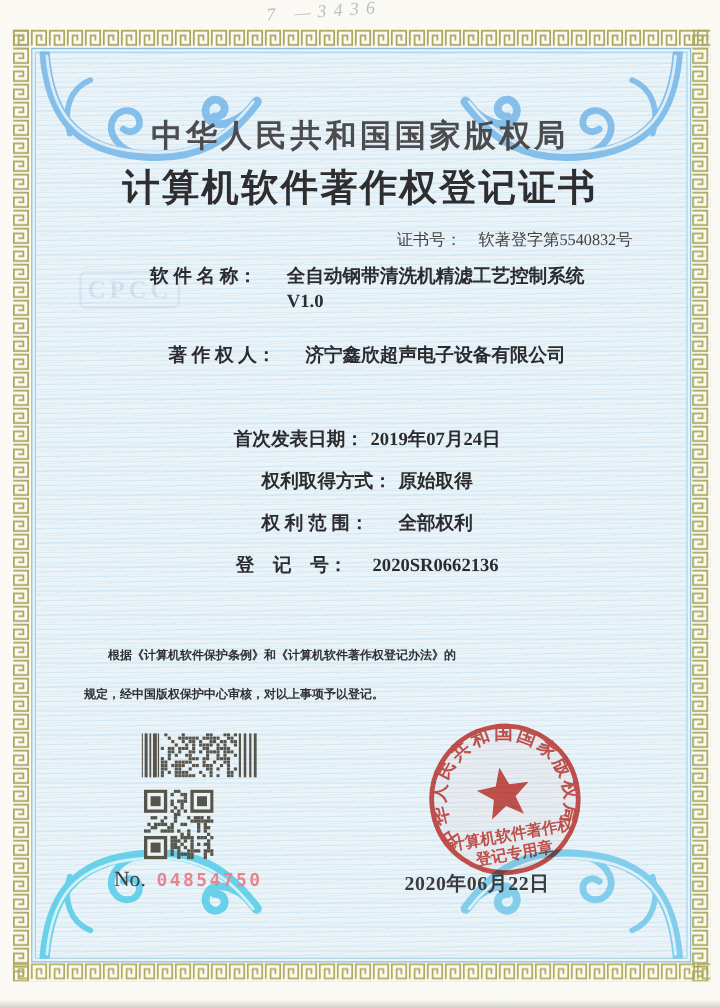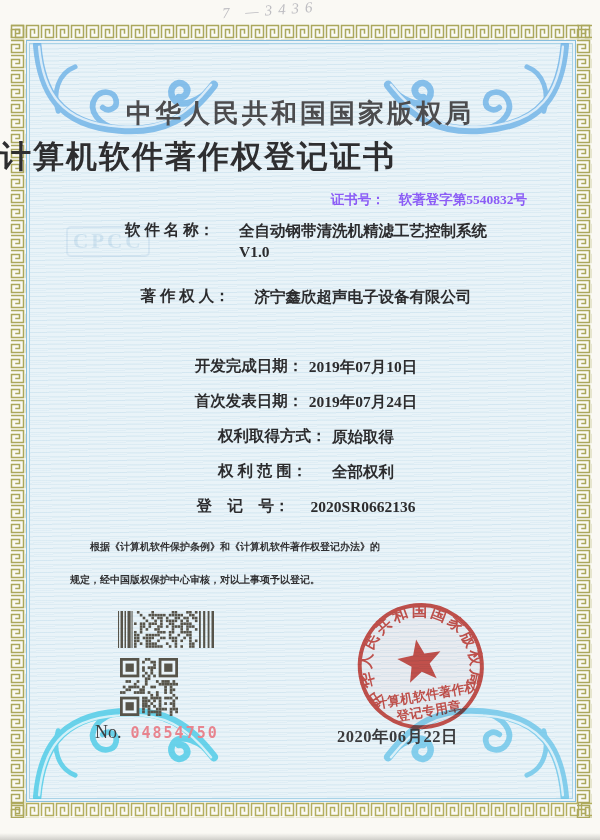--- a/index.html
+++ b/index.html
@@ -33,23 +33,23 @@
   .c-tr{right:27px;top:43px;color:#66aee6;transform:scaleX(-1);}
   .c-bl{left:29px;bottom:41px;color:#3fc8e6;transform:scaleY(-1);}
   .c-br{right:27px;bottom:41px;color:#63c2e8;transform:scale(-1,-1);}
 
   .abs{position:absolute;}
   .pencil{left:222px;top:2px;font-style:italic;font-size:15px;color:#8d8d99;
        opacity:.55;transform:rotate(-4deg);letter-spacing:6px;}
 
   .authority{left:0;right:0;top:96px;text-align:center;font-size:26px;letter-spacing:3px;
        color:#4c4c4e;font-weight:600;}
-  .cert-title{left:0;right:0;top:136px;font-size:31px;letter-spacing:2px;
+  .cert-title{left:0;right:0;top:136px;text-align:center;font-size:31px;letter-spacing:2px;
        color:#2e2e30;font-weight:700;}
-  .cert-no{right:73px;top:191px;font-size:13.5px;font-weight:700;color:#8b5cf6;}
+  .cert-no{right:73px;top:191px;font-size:13.5px;font-weight:400;color:#404040;}
   .cert-no .gap{display:inline-block;width:14px;}
 
   .watermark{left:66px;top:226px;font-size:21px;font-weight:700;letter-spacing:3px;
        color:rgba(110,165,205,.20);border:2px solid rgba(110,165,205,.14);
        border-radius:5px;padding:1px 5px;}
 
   #fields{left:72px;top:220px;right:60px;}
   .field-row{display:flex;margin-bottom:14px;font-size:15.5px;font-weight:600;color:#2c2c2e;justify-content:center;}
   .field-row:nth-child(1){margin-bottom:24px;}
   .field-row:nth-child(2){margin-bottom:49px;}
@@ -173,26 +173,20 @@
         <span class="field-label">软 件 名 称：</span>
         <div class="field-value">
           <div>全自动钢带清洗机精滤工艺控制系统</div>
           <div>V1.0</div>
         </div>
       </div>
       <div class="field-row">
         <span class="field-label">著 作 权 人：</span>
         <div class="field-value">
           <div>济宁鑫欣超声电子设备有限公司</div>
-        </div>
-      </div>
-      <div class="field-row">
-        <span class="field-label">开发完成日期：</span>
-        <div class="field-value">
-          <div>2019年07月10日</div>
         </div>
       </div>
       <div class="field-row">
         <span class="field-label">首次发表日期：</span>
         <div class="field-value">
           <div>2019年07月24日</div>
         </div>
       </div>
       <div class="field-row">
         <span class="field-label">权利取得方式：</span>

